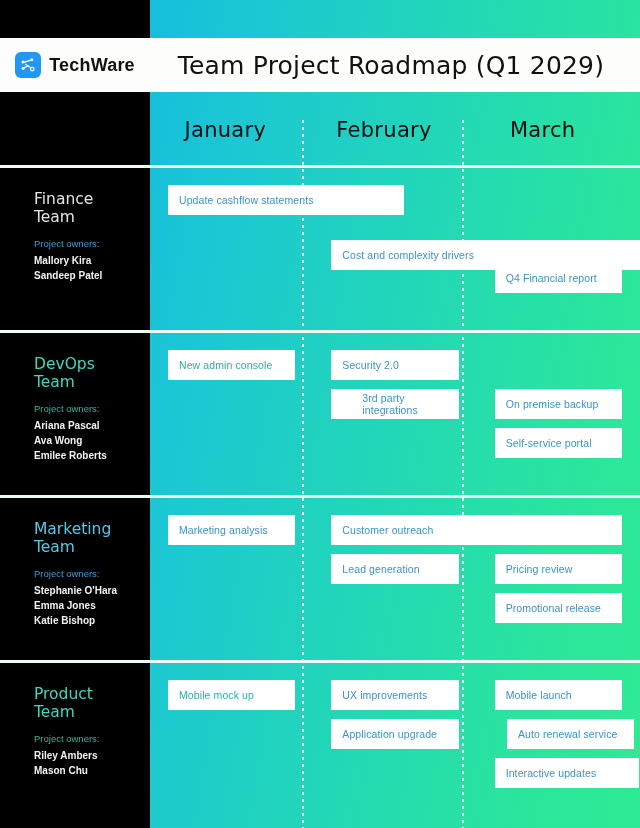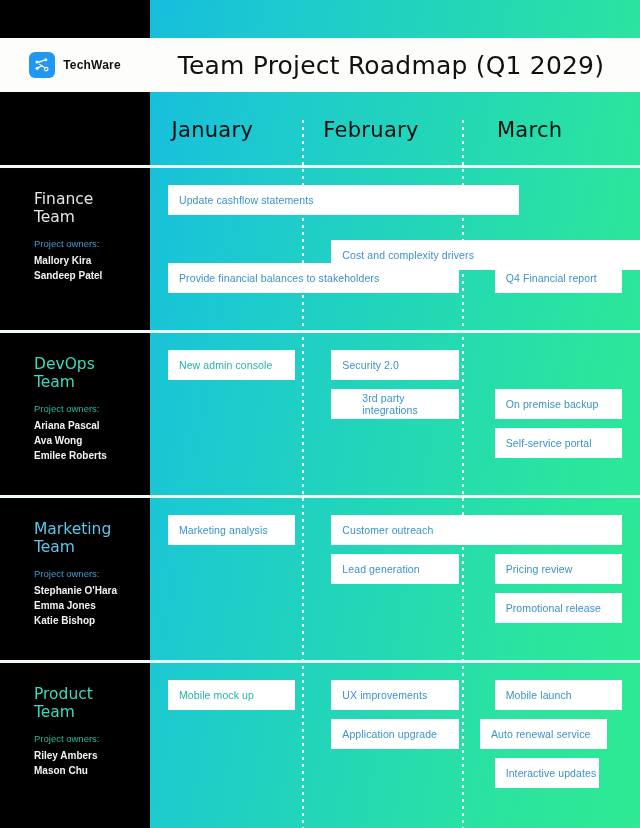--- a/index.html
+++ b/index.html
@@ -38,32 +38,32 @@
     width:150px; height:100%;
     display:flex; align-items:center; justify-content:center; gap:8px;
   }
   .brand-logo {
     width:26px; height:26px; border-radius:6px;
     background:#2196F3;
     display:flex; align-items:center; justify-content:center;
     flex:0 0 auto;
   }
   .brand-name {
-    font-size:12px; font-weight:bold; color:#111; letter-spacing:.2px;
+    font-size:18px; font-weight:bold; color:#111; letter-spacing:.2px;
   }
   .header-title {
     flex:1; text-align:center;
     font-size:25px; color:#111; letter-spacing:.2px;
     font-family:"DejaVu Sans", sans-serif;
     padding-right:8px;
   }
 
   
   .months-row {
-    position:absolute; left:133px; top:92px; width:476px; height:76px;
+    position:absolute; left:146px; top:92px; width:476px; height:76px;
     display:flex; z-index:4;
   }
   .month-cell {
     flex:1 1 0; display:flex; align-items:center; justify-content:center;
     font-size:21px; color:#0b0f12; letter-spacing:.3px;
     font-family:"DejaVu Sans", sans-serif;
   }
 
   
   .col-divider {
@@ -164,23 +164,22 @@
         <div class="team-info">
           <div class="team-title" style="color: #e5e5e5;">
             <div>Finance</div>
             <div>Team</div>
           </div>
           <div class="owners-label" style="color: rgb(63, 155, 212);">Project owners:</div>
           <div class="owner-name">Mallory Kira</div>
           <div class="owner-name">Sandeep Patel</div>
         </div>
         <div class="team-track">
-          <div class="task-bar" style="left: 18px; width: 351px; top: 17px;">Update cashflow statements</div>
+          <div class="task-bar" style="left: 18px; width: 236px; top: 17px;">Update cashflow statements</div>
           <div class="task-bar" style="left: 181.333px; width: 317px; top: 56px; margin-top: 16px;">Cost and complexity drivers</div>
-          <div class="task-bar" style="left: 18px; width: 290.667px; top: 95px;">Provide financial balances to stakeholders</div>
           <div class="task-bar" style="left: 344.667px; width: 127.333px; top: 95px;">Q4 Financial report</div>
         </div>
       </div>
       <div class="row-sep" style="top: 330px;"></div>
       <div class="team-row" style="top: 333px; height: 165px;">
         <div class="team-info">
           <div class="team-title" style="color: rgb(63, 217, 192);">
             <div>DevOps</div>
             <div>Team</div>
           </div>
@@ -226,19 +225,19 @@
           </div>
           <div class="owners-label" style="color: rgb(43, 184, 158);">Project owners:</div>
           <div class="owner-name">Riley Ambers</div>
           <div class="owner-name">Mason Chu</div>
         </div>
         <div class="team-track">
           <div class="task-bar teal" style="left: 18px; width: 127.333px; top: 17px;">Mobile mock up</div>
           <div class="task-bar" style="left: 181.333px; width: 127.333px; top: 17px;">UX improvements</div>
           <div class="task-bar" style="left: 344.667px; width: 127.333px; top: 17px;">Mobile launch</div>
           <div class="task-bar" style="left: 181.333px; width: 127.333px; top: 56px;">Application upgrade</div>
-          <div class="task-bar" style="left: 330px; width: 127.333px; top: 56px;">Auto renewal service</div>
-          <div class="task-bar" style="left: 344.667px; width: 104px; top: 95px;">Interactive updates</div>
+          <div class="task-bar" style="left: 357px; width: 127.333px; top: 56px;">Auto renewal service</div>
+          <div class="task-bar" style="left: 344.667px; width: 144px; top: 95px;">Interactive updates</div>
         </div>
       </div>
     </div>
 
 </div>
 
 </body></html>

